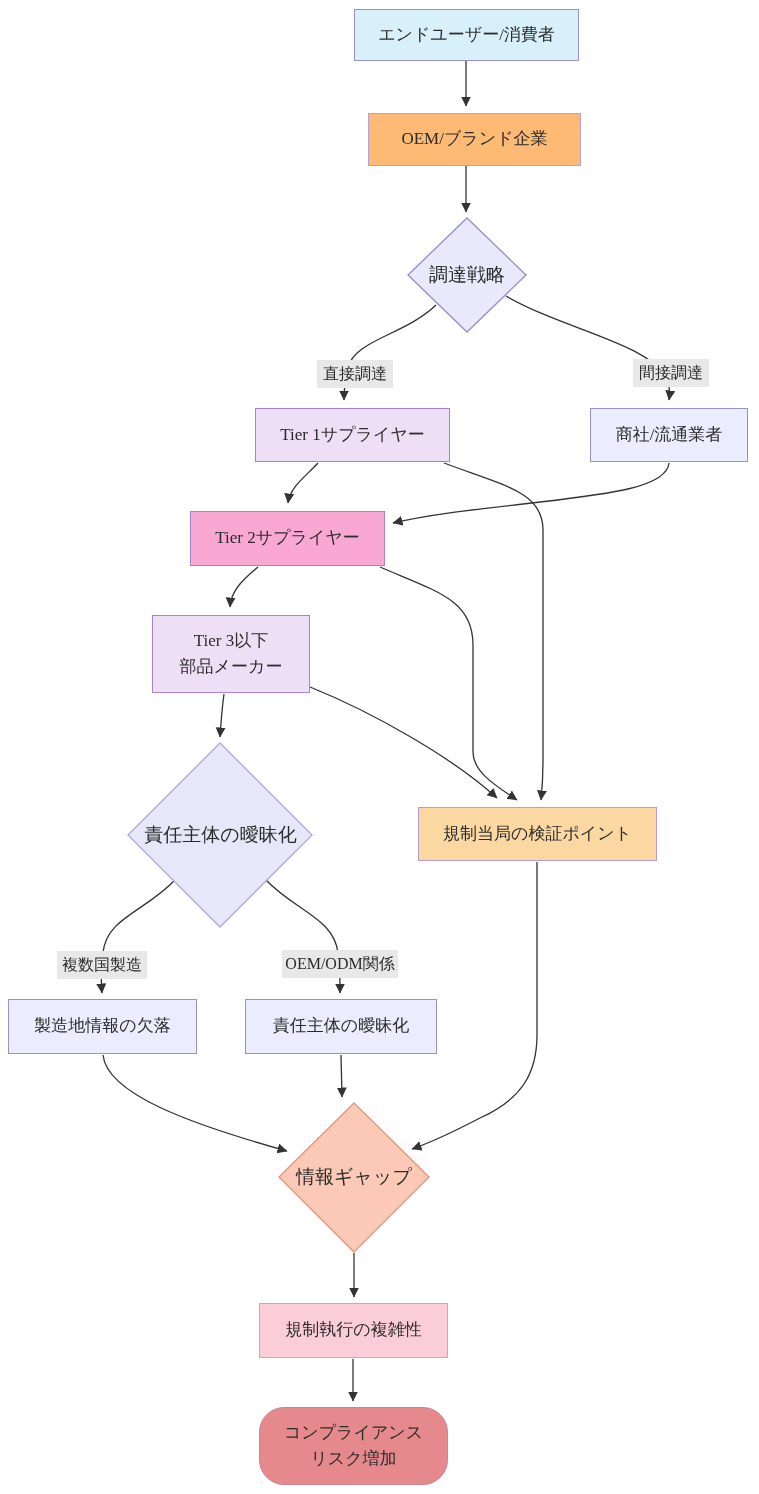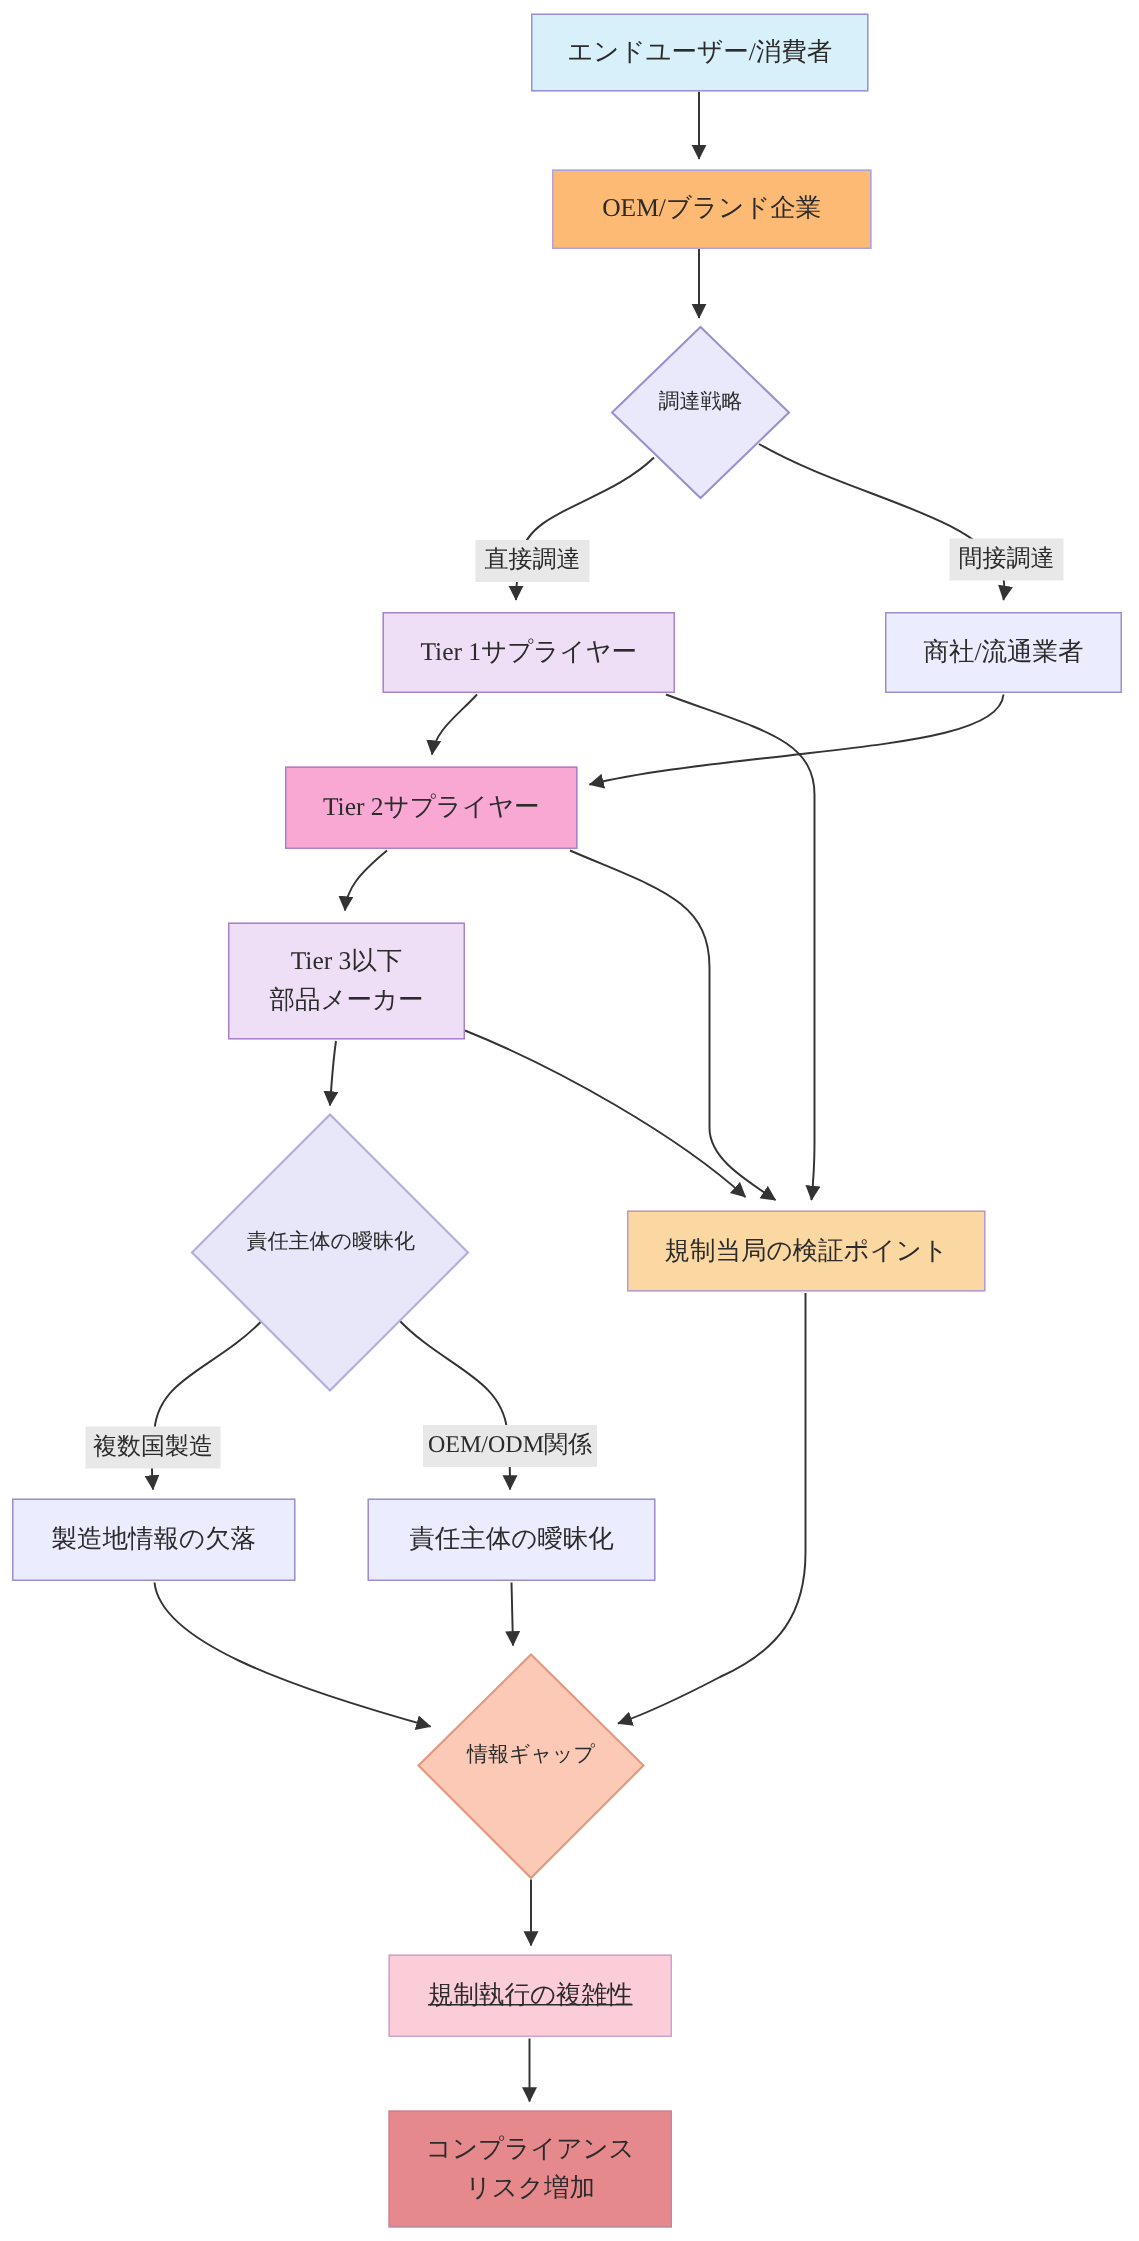--- a/index.html
+++ b/index.html
@@ -22,26 +22,26 @@
   .node span,.dlabel span,.elabel span{white-space:pre-line;text-align:center;}
   .n-consumer   {left:354px;top:9px;   width:225px;height:52px;background:#d7f0fa;border-color:#998fd6;}
   .n-oem        {left:368px;top:113px; width:213px;height:53px;background:#fdba74;border-color:#b5a0d8;}
   .n-tier1      {left:255px;top:408px; width:195px;height:54px;background:#efdff6;border-color:#a982cd;}
   .n-trading    {left:590px;top:408px; width:158px;height:54px;background:#ececff;border-color:#9c8fd0;}
   .n-tier2      {left:190px;top:511px; width:195px;height:55px;background:#f9a8d4;border-color:#a982cd;}
   .n-tier3      {left:152px;top:615px; width:158px;height:78px;background:#efdff6;border-color:#a982cd;}
   .n-regulator  {left:418px;top:807px; width:239px;height:54px;background:#fbd8a2;border-color:#b79ccf;}
   .n-missing    {left:8px;  top:999px; width:189px;height:55px;background:#ececff;border-color:#9c8fd0;}
   .n-ambiguity  {left:245px;top:999px; width:192px;height:55px;background:#ececff;border-color:#9c8fd0;}
-  .n-enforcement{left:259px;top:1303px;width:189px;height:55px;background:#fbcdd9;border-color:#cba0d2;text-decoration:underline;}
-  .n-compliance {left:259px;top:1407px;width:189px;height:78px;background:#e5898c;border-color:#c2879f;}
+  .n-enforcement{left:259px;top:1303px;width:189px;height:55px;background:#fbcdd9;border-color:#cba0d2;}
+  .n-compliance {left:259px;top:1407px;width:189px;height:78px;background:#e5898c;border-color:#c2879f;border-radius:25px;}
 
   .dlabel{
-    position:absolute;display:flex;justify-content:center;
-    font-size:14px;line-height:1.5;
+    position:absolute;display:flex;align-items:center;justify-content:center;
+    font-size:19px;line-height:1.5;
   }
   .l-procurement{left:397px;top:258px; width:140px;height:34px;}
   .l-origin     {left:130px;top:818px; width:181px;height:34px;}
   .l-gap        {left:279px;top:1160px;width:150px;height:34px;}
 
   .elabel{
     position:absolute;display:flex;align-items:center;justify-content:center;
     background:#e8e8e8;font-size:16px;line-height:1.3;padding:14px 3px;box-sizing:border-box;
   }
   .e-direct  {left:317px;top:360px;width:76px; height:22px;}

